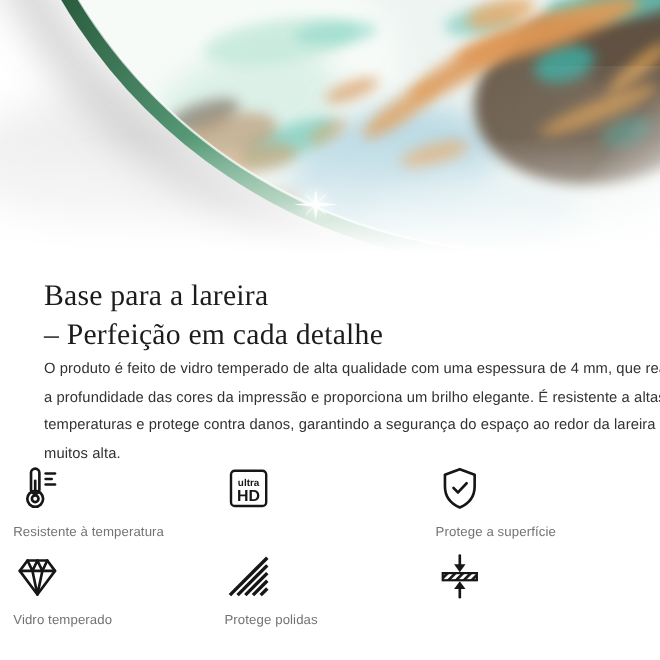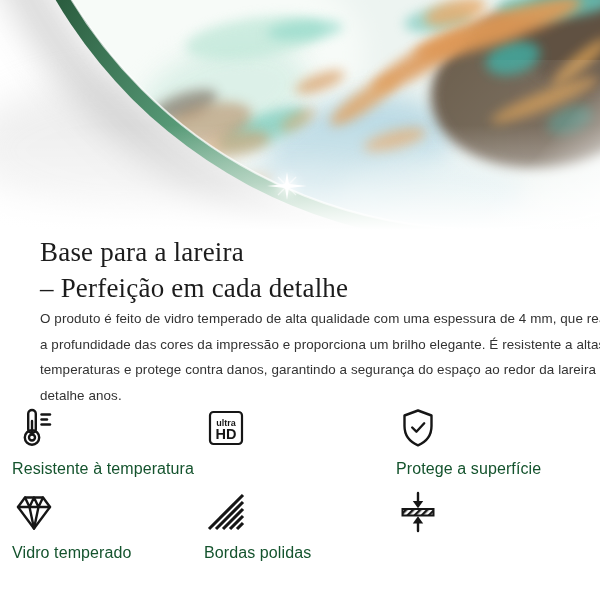--- a/index.html
+++ b/index.html
@@ -1,27 +1,27 @@
 <!DOCTYPE html>
 <html><head>
 <meta charset="utf-8">
 <style>
   html,body{margin:0;padding:0;background:#ffffff;}
   body{width:600px;height:600px;overflow:hidden;font-family:"Liberation Sans","DejaVu Sans",sans-serif;-webkit-font-smoothing:antialiased;}
   .page{width:600px;height:600px;background:#ffffff;position:relative;}
   .hero{width:600px;height:230px;position:relative;overflow:hidden;}
   .hero svg{display:block;}
   .content{padding:0 40px;}
-  h1{font-family:"Liberation Serif","DejaVu Serif",serif;font-weight:400;font-size:27px;line-height:36px;color:#1c1c1c;margin:4px 0 0 0;letter-spacing:0.2px;}
+  h1{font-family:"Liberation Serif","DejaVu Serif",serif;font-weight:400;font-size:27px;line-height:36px;color:#1c1c1c;margin:20px 0 0 0;letter-spacing:0.2px;}
   .desc{margin:0;color:#323232;font-size:13.4px;line-height:25.5px;letter-spacing:0.1px;}
   .desc .dline{white-space:nowrap;}
   .features{display:grid;grid-template-columns:repeat(3,1fr);row-gap:12px;padding:0 12px;margin-top:-2px;}
   .feature{display:flex;flex-direction:column;align-items:flex-start;}
   .feature .ficon{width:44px;height:44px;margin-bottom:10px;}
-  .flabel{font-size:16px;color:#14532d;text-align:center;letter-spacing:0.1px;}
+  .flabel{font-size:12px;color:#737373;text-align:center;letter-spacing:0.1px;}
   .ic{stroke:#161616;fill:none;stroke-width:2.4;stroke-linecap:round;stroke-linejoin:round;}
   .ic-sq{stroke:#161616;fill:none;stroke-width:2.2;stroke-linecap:butt;}
   .ic-fill{fill:#161616;stroke:none;}
   .hd-small{font-family:"Liberation Sans",sans-serif;font-size:9px;font-weight:700;fill:#161616;}
   .hd-big{font-family:"Liberation Sans",sans-serif;font-size:14.5px;font-weight:700;fill:#161616;}
 </style>
 </head>
 <body>
 
 <div class="page">
@@ -116,21 +116,21 @@
 
   <div class="content">
     <h1>
       <span>Base para a lareira</span><br>
       <span>– Perfeição em cada detalhe</span>
     </h1>
     <p class="desc">
       <span class="dline">O produto é feito de vidro temperado de alta qualidade com uma espessura de 4 mm, que realça</span><br>
       <span class="dline">a profundidade das cores da impressão e proporciona um brilho elegante. É resistente a altas</span><br>
       <span class="dline">temperaturas e protege contra danos, garantindo a segurança do espaço ao redor da lareira por</span><br>
-      <span class="dline">detalhe anos.</span>
+      <span class="dline">muitos alta.</span>
     </p>
   </div>
 
   <div class="features">
 
     <div class="feature">
       <svg class="ficon" viewBox="0 0 44 44">
         <rect class="ic" x="16.2" y="4" width="7.6" height="23" rx="3.8"></rect>
         <circle class="ic" cx="20" cy="31.5" r="7.2"></circle>
         <circle class="ic" cx="20" cy="31.5" r="3" stroke-width="2.2"></circle>
@@ -171,21 +171,21 @@
     <div class="feature">
       <svg class="ficon" viewBox="0 0 44 44">
         <g stroke="#161616" stroke-width="3.1" stroke-linecap="butt">
           <line x1="5" y1="39" x2="39" y2="5"></line>
           <line x1="12" y1="39" x2="39" y2="12"></line>
           <line x1="19" y1="39" x2="39" y2="19"></line>
           <line x1="26" y1="39" x2="39" y2="26"></line>
           <line x1="33" y1="39" x2="39" y2="33"></line>
         </g>
       </svg>
-      <div class="flabel">Bordas polidas</div>
+      <div class="flabel">Protege polidas</div>
     </div>
 
     <div class="feature">
       <svg class="ficon" viewBox="0 0 44 44">
         <defs>
           <pattern id="hatchP" width="5" height="5" patternUnits="userSpaceOnUse" patternTransform="rotate(45)">
             <rect width="5" height="5" fill="#ffffff"></rect>
             <rect width="2.4" height="5" fill="#161616"></rect>
           </pattern>
         </defs>

